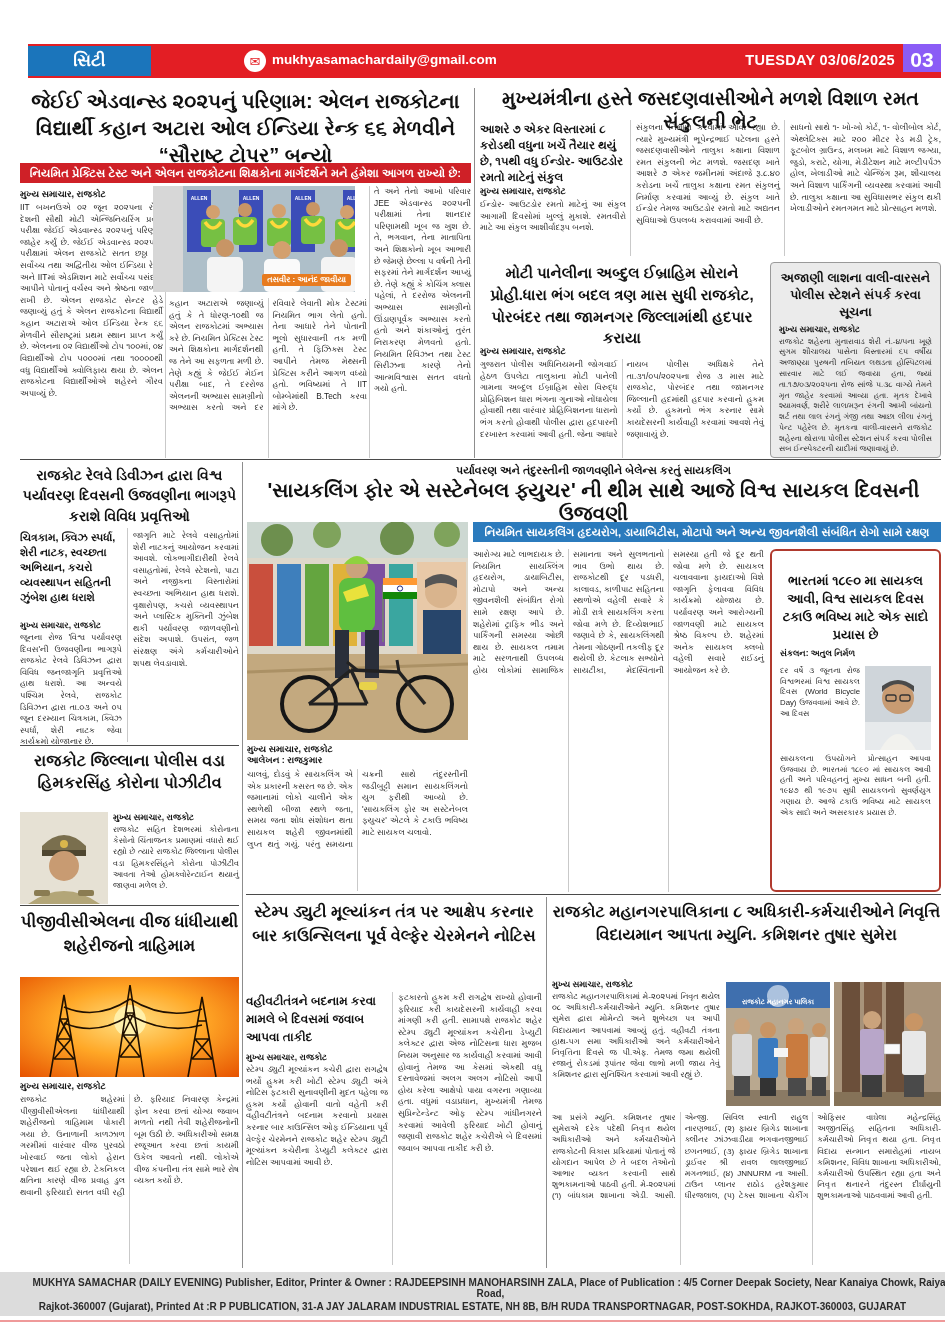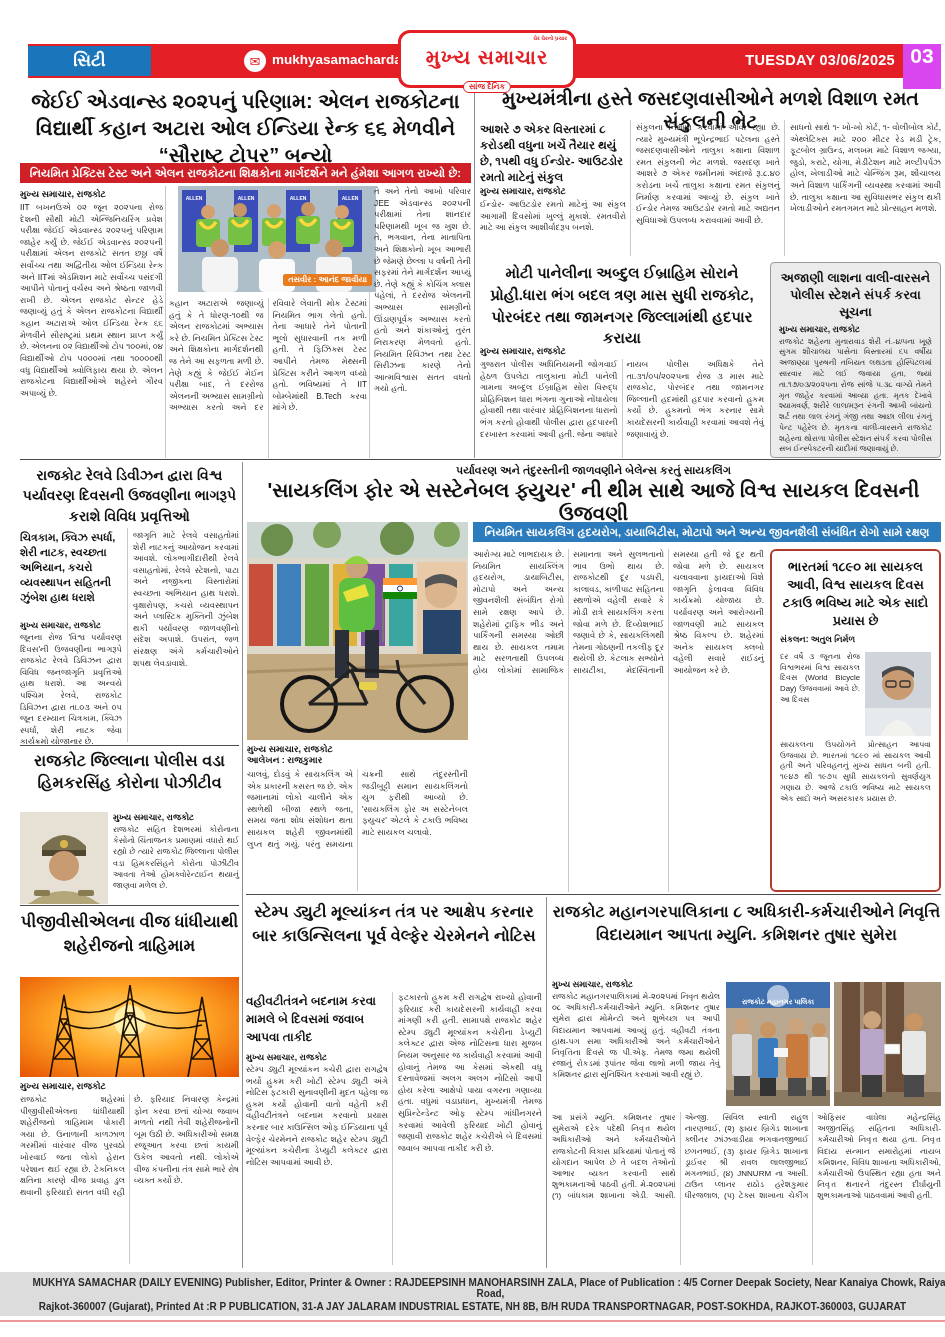--- a/index.html
+++ b/index.html
@@ -27,27 +27,22 @@
 
 <div id="page">
 
   <div class="abs" style="left:28px;top:44px;width:913px;height:34px;background:#e31e24;"></div>
   <div class="abs" style="left:28px;top:46px;width:123px;height:30px;background:#1b75bb;display:flex;align-items:center;justify-content:center;">
     <span style="color:#fff;font-weight:bold;font-size:17px;">સિટી</span>
   </div>
   <div class="abs" style="left:244px;top:50px;width:22px;height:22px;background:#fff;border-radius:50%;display:flex;align-items:center;justify-content:center;color:#e31e24;font-size:13px;">✉</div>
   <div class="abs" style="left:272px;top:52px;width:260px;color:#ffffff;font-weight:bold;font-size:13.5px;">mukhyasamachardaily@gmail.com</div>
   <div class="abs" style="left:660px;top:52px;width:235px;color:#ffffff;font-weight:bold;font-size:14.5px;text-align:right;letter-spacing:.3px;">TUESDAY 03/06/2025</div>
-  <div class="abs" style="left:903px;top:44px;width:38px;height:45px;background:#d946ef;display:flex;align-items:flex-start;justify-content:center;">
+  <div class="abs" style="left:903px;top:44px;width:38px;height:28px;background:#8b5cf6;display:flex;align-items:flex-end;justify-content:center;">
     <span style="color:#fff;font-weight:bold;font-size:21px;">03</span>
-  </div>
-  <div class="abs" style="left:398px;top:30px;width:172px;height:52px;background:#fff;border:3px solid #e31e24;border-radius:12px;z-index:5;">
-    <div style="position:absolute;right:6px;top:2px;color:#e31e24;font-size:5.5px;font-weight:bold;">ઘેર ઘેરનો પ્રચાર</div>
-    <div style="position:absolute;left:0;right:0;top:13px;text-align:center;color:#e31e24;font-weight:bold;font-size:20px;letter-spacing:1px;">મુખ્ય સમાચાર</div>
-    <div style="position:absolute;left:50%;transform:translateX(-50%);bottom:-8px;background:#fff;color:#e31e24;font-weight:bold;font-size:8px;padding:0 5px;border:1px solid #e31e24;border-radius:6px;">સાંજ દૈનિક</div>
   </div>
 
   <div class="abs vline" style="left:474px;top:88px;height:370px;"></div>
   <div class="abs hline" style="left:20px;top:459px;width:921px;"></div>
   <div class="abs vline" style="left:242px;top:462px;height:806px;"></div>
   <div class="abs hline" style="left:20px;top:745px;width:219px;"></div>
   <div class="abs hline" style="left:20px;top:905px;width:219px;"></div>
   <div class="abs hline" style="left:246px;top:894px;width:695px;"></div>
   <div class="abs vline" style="left:546px;top:897px;height:371px;"></div>
   <div class="abs vline" style="left:165px;top:186px;height:272px;background:#c9c9c9;"></div>
@@ -55,21 +50,21 @@
   <div class="abs vline" style="left:630px;top:120px;height:136px;background:#c9c9c9;"></div>
   <div class="abs vline" style="left:784px;top:120px;height:136px;background:#c9c9c9;"></div>
   <div class="abs vline" style="left:127px;top:528px;height:214px;background:#c9c9c9;"></div>
   <div class="abs vline" style="left:392px;top:992px;height:273px;background:#c9c9c9;"></div>
 
   <div class="abs hl" style="left:20px;top:88px;width:451px;height:72px;font-size:20px;line-height:1.35;">જેઈઈ એડવાન્સ્ડ ૨૦૨૫નું પરિણામ: એલન રાજકોટના વિદ્યાર્થી કહાન અટારા ઓલ ઈન્ડિયા રેન્ક ૬૬ મેળવીને “સૌરાષ્ટ્ર ટોપર” બન્યો</div>
   <div class="abs redbar" style="left:20px;top:163px;width:451px;height:20px;font-size:11.5px;line-height:20px;">નિયમિત પ્રેક્ટિસ ટેસ્ટ અને એલન રાજકોટના શિક્ષકોના માર્ગદર્શને મને હંમેશા આગળ રાખ્યો છે: કહાન અટારા</div>
   <div class="abs byline" style="left:20px;top:189px;width:143px;">મુખ્ય સમાચાર, રાજકોટ</div>
   <div class="abs body" style="left:20px;top:202px;width:143px;height:256px;">IIT બખનઉએ ૦૨ જૂન ૨૦૨૫ના રોજ દેશની સૌથી મોટી એન્જિનિયરિંગ પ્રવેશ પરીક્ષા જેઈઈ એડવાન્સ્ડ ૨૦૨૫નું પરિણામ જાહેર કર્યું છે. જેઈઈ એડવાન્સ્ડ ૨૦૨૫ની પરીક્ષામાં એલન રાજકોટે સતત છઠ્ઠા વર્ષે સર્વોચ્ચ તથા અદ્વિતીય ઓલ ઈન્ડિયા રેન્ક અને IITમાં એડમિશન માટે સર્વોચ્ચ પસંદગી આપીને પોતાનું વર્ચસ્વ અને શ્રેષ્ઠતા જાળવી રાખી છે. એલન રાજકોટ સેન્ટર હેડે જણાવ્યું હતું કે એલન રાજકોટના વિદ્યાર્થી કહાન અટારાએ ઓલ ઈન્ડિયા રેન્ક ૬૬ મેળવીને સૌરાષ્ટ્રમાં પ્રથમ સ્થાન પ્રાપ્ત કર્યું છે. એલનના ૦૨ વિદ્યાર્થીઓ ટોપ ૧૦૦માં, ૦૪ વિદ્યાર્થીઓ ટોપ ૫૦૦૦માં તથા ૧૦૦૦૦થી વધુ વિદ્યાર્થીઓ ક્વોલિફાય થયા છે. એલન રાજકોટના વિદ્યાર્થીઓએ શહેરને ગૌરવ અપાવ્યું છે.</div>
 
-  <div class="abs photo" style="left:178px;top:186px;width:198px;height:106px;">
+  <div class="abs photo" style="left:153px;top:186px;width:172px;height:106px;padding-left:30px;">
     <svg width="198" height="106" viewBox="0 0 198 106" xmlns="http://www.w3.org/2000/svg">
       <rect width="198" height="106" fill="#aebfc9"></rect>
       <rect x="4" y="4" width="24" height="62" fill="#3b4db8"></rect>
         <text x="16" y="14" font-size="5" fill="#fff" text-anchor="middle" font-weight="bold">ALLEN</text>
       <rect x="56" y="4" width="24" height="62" fill="#3b4db8"></rect>
         <text x="68" y="14" font-size="5" fill="#fff" text-anchor="middle" font-weight="bold">ALLEN</text>
       <rect x="108" y="4" width="24" height="62" fill="#3b4db8"></rect>
         <text x="120" y="14" font-size="5" fill="#fff" text-anchor="middle" font-weight="bold">ALLEN</text>
       <rect x="160" y="4" width="24" height="62" fill="#3b4db8"></rect>
         <text x="172" y="14" font-size="5" fill="#fff" text-anchor="middle" font-weight="bold">ALLEN</text>
@@ -173,21 +168,21 @@
       <rect x="112" y="160" width="18" height="8" rx="3" fill="#e8d24a"></rect>
     </svg>
   </div>
   <div class="abs byline" style="left:247px;top:744px;width:221px;">મુખ્ય સમાચાર, રાજકોટ</div>
   <div class="abs byline" style="left:247px;top:755px;width:221px;">આલેખન : રાજકુમાર</div>
   <div class="abs body cols2" style="left:247px;top:769px;width:221px;height:122px;">ચાલવું, દોડવું કે સાયકલિંગ એ એક પ્રકારની કસરત જ છે. એક જમાનામાં લોકો ચાલીને એક સ્થળેથી બીજા સ્થળે જતા, સમય જતા શોધ સંશોધન થતા સાયકલ શહેરી જીવનમાંથી લુપ્ત થતું ગયું. પરંતુ સમયના ચક્રની સાથે તંદુરસ્તીની જડીબુટ્ટી સમાન સાયકલિંગનો યુગ ફરીથી આવ્યો છે. 'સાયકલિંગ ફોર અ સસ્ટેનેબલ ફ્યુચર' એટલે કે ટકાઉ ભવિષ્ય માટે સાયકલ ચલાવો.</div>
 
   <div class="abs bluebar" style="left:473px;top:522px;width:468px;height:20px;font-size:11.3px;line-height:20px;">નિયમિત સાયકલિંગ હૃદયરોગ, ડાયાબિટીસ, મોટાપો અને અન્ય જીવનશૈલી સંબંધિત રોગો સામે રક્ષણ આપે છે: ડો. પારસ શાહ</div>
   <div class="abs body cols3" style="left:473px;top:549px;width:291px;height:343px;">આરોગ્ય માટે લાભદાયક છે. નિયમિત સાયક્લિંગ હૃદયરોગ, ડાયાબિટીસ, મોટાપો અને અન્ય જીવનશૈલી સંબંધિત રોગો સામે રક્ષણ આપે છે. શહેરોમાં ટ્રાફિક ભીડ અને પાર્કિંગની સમસ્યા ઓછી થાય છે. સાયકલ તમામ માટે સરળતાથી ઉપલબ્ધ હોય લોકોમાં સામાજિક સમાનતા અને સુલભતાનો ભાવ ઉભો થાય છે. રાજકોટથી દૂર પડધરી, કાલાવડ, કાળીપાટ સહિતના સ્થળોએ વહેલી સવારે કે મોડી રાત્રે સાયકલિંગ કરતા જોવા મળે છે. દિવ્યેશભાઈ જણાવે છે કે, સાયકલિંગથી તેમના ગોઠણની તકલીફ દૂર થયેલી છે. કેટલાક સભ્યોને સાયટીકા, મેદસ્વિતાની સમસ્યા હતી જે દૂર થતી જોવા મળે છે. સાયકલ ચલાવવાના ફાયદાઓ વિશે જાગૃતિ ફેલાવવા વિવિધ કાર્યક્રમો યોજાય છે. પર્યાવરણ અને આરોગ્યની જાળવણી માટે સાયકલ શ્રેષ્ઠ વિકલ્પ છે. શહેરમાં અનેક સાયકલ ક્લબો વહેલી સવારે રાઈડનું આયોજન કરે છે.</div>
 
-  <div class="abs boxred" style="left:770px;top:549px;width:171px;height:343px;padding:7px 8px;box-sizing:border-box;">
+  <div class="abs boxred" style="left:770px;top:549px;width:171px;height:343px;padding:21px 8px;box-sizing:border-box;">
     <div class="hl" style="font-size:12.8px;line-height:1.4;">ભારતમાં ૧૮૯૦ મા સાયકલ આવી, વિશ્વ સાયકલ દિવસ ટકાઉ ભવિષ્ય માટે એક સાદો પ્રયાસ છે</div>
     <div class="byline" style="margin-top:4px;font-size:8.5px;text-align:left;">સંકલન: અતુલ નિર્મળ</div>
     <div style="display:flex;gap:5px;margin-top:7px;">
       <div class="body" style="flex:1;font-size:7.8px;">દર વર્ષે ૩ જૂનના રોજ વિશ્વભરમાં વિશ્વ સાયકલ દિવસ (World Bicycle Day) ઉજવવામાં આવે છે. આ દિવસ</div>
       <div class="photo" style="width:66px;height:84px;flex:none;">
         <svg width="66" height="84" viewBox="0 0 66 84" xmlns="http://www.w3.org/2000/svg">
           <rect width="66" height="84" fill="#cfd5da"></rect>
           <rect y="56" width="66" height="28" fill="#e7eaec"></rect>
           <circle cx="33" cy="32" r="16" fill="#c89b72"></circle>
           <path d="M17 26 Q33 10 49 26 L49 20 Q33 8 17 20 Z" fill="#4a4a4a"></path>

